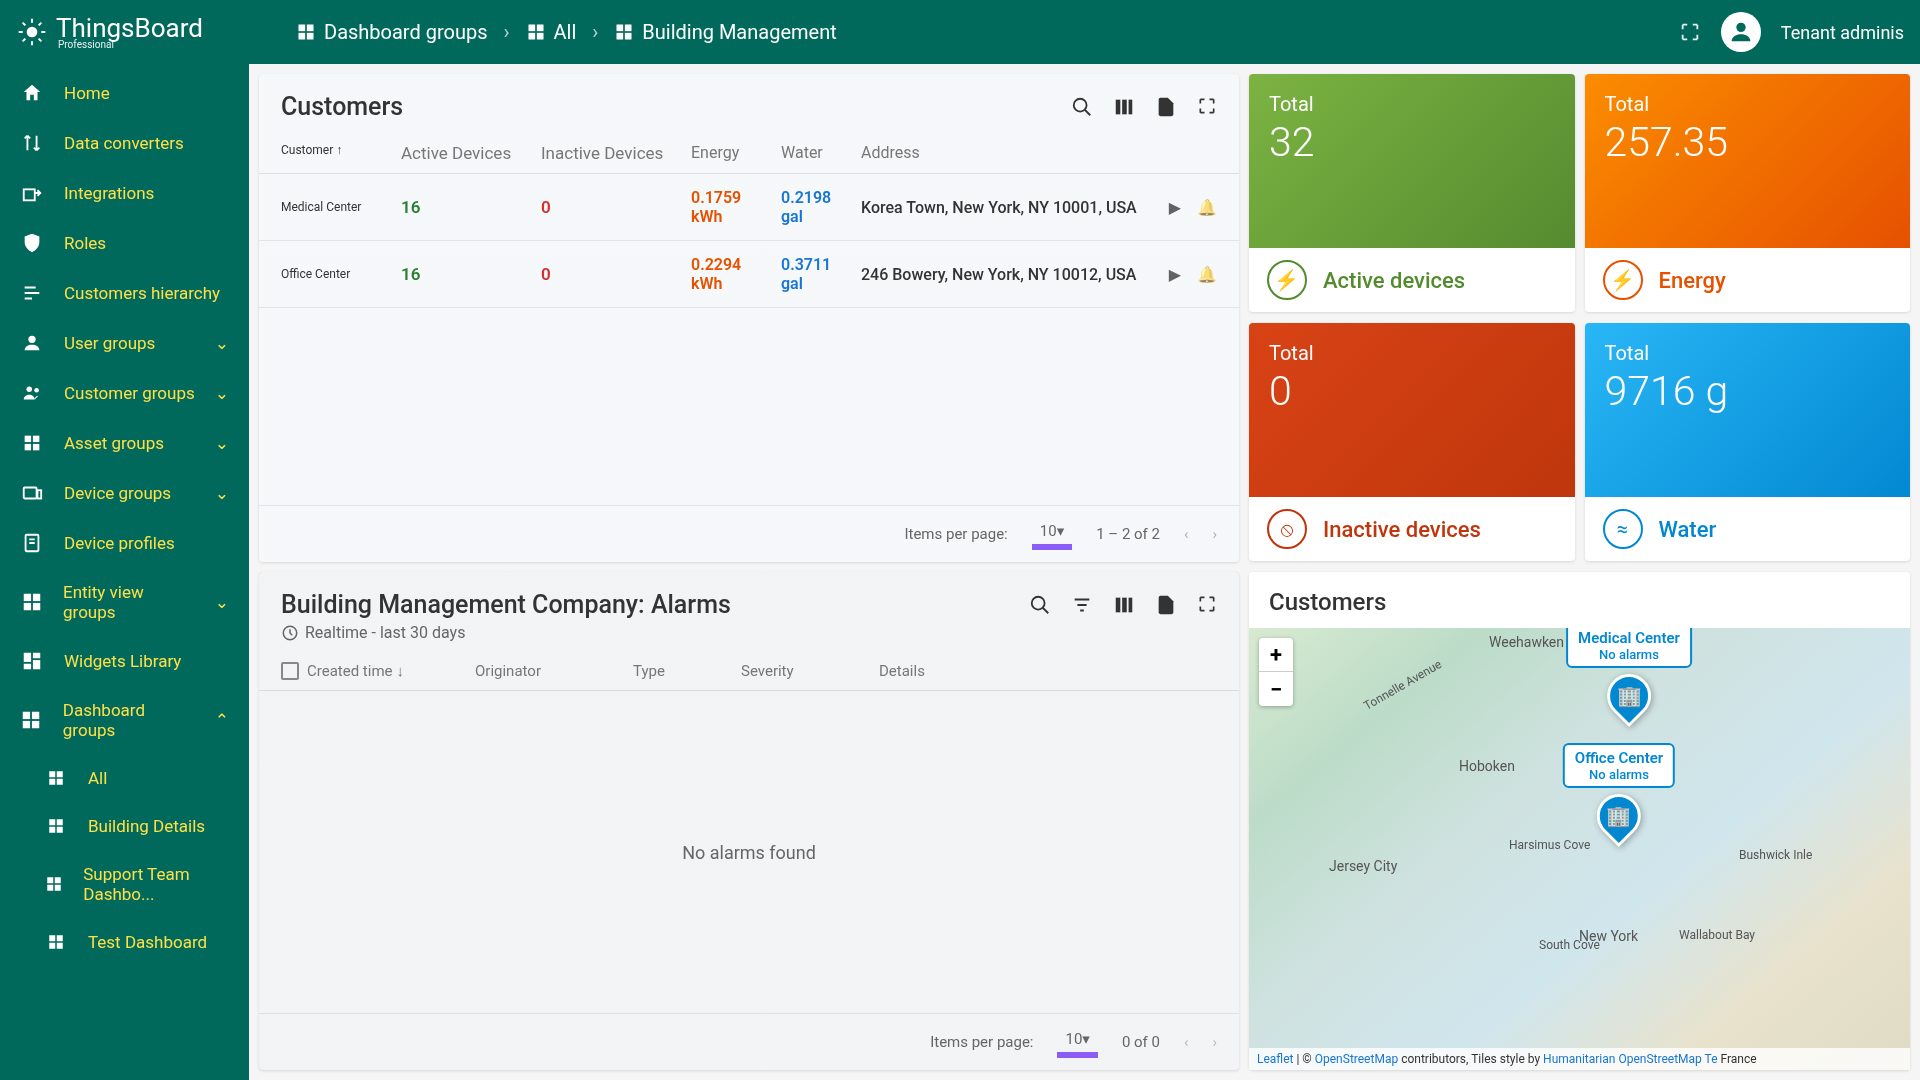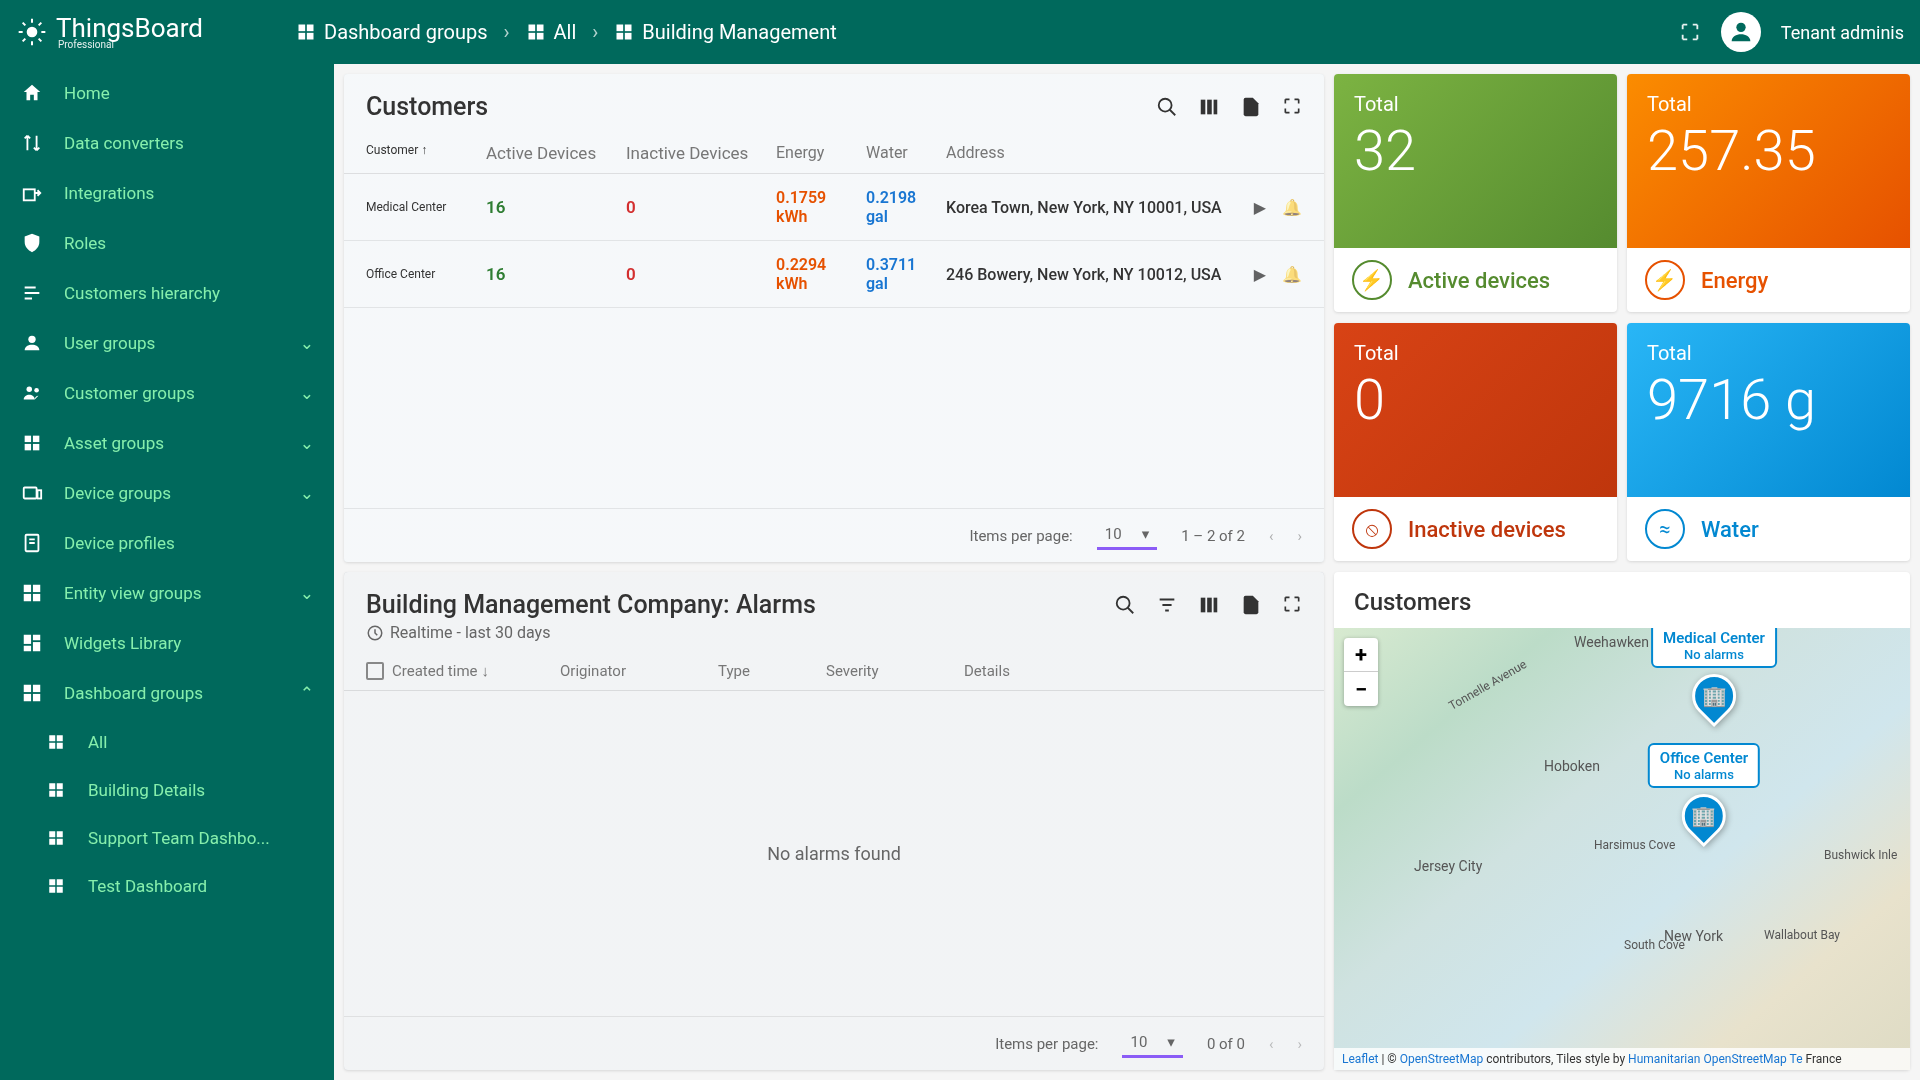--- a/index.html
+++ b/index.html
@@ -12,21 +12,21 @@
 .breadcrumb { display: flex; align-items: center; gap: 16px; font-size: 20px; }
 .bc-item { display: flex; align-items: center; gap: 8px; cursor: pointer; }
 .bc-sep { opacity: 0.7; }
 .top-right { margin-left: auto; display: flex; align-items: center; gap: 20px; }
 .icon-btn { cursor: pointer; opacity: 0.9; }
 .avatar { width: 40px; height: 40px; border-radius: 50%; background: #fff; display: flex; align-items: center; justify-content: center; }
 .avatar svg { fill: #00695c; }
 .user-label { font-size: 18px; white-space: nowrap; }
 
 .layout { display: flex; height: calc(1080px - 64px); }
-.sidebar { width: 334px; background: #00695c; color: #86efac; overflow-y: auto; padding-top: 4px; position: relative; }
+.sidebar { width: 249px; background: #00695c; color: #fde047; overflow-y: auto; padding-top: 4px; position: relative; }
 .sidebar::-webkit-scrollbar { width: 10px; }
 .sidebar::-webkit-scrollbar-thumb { background: #ccc; }
 .sb-item { display: flex; align-items: center; padding: 14px 20px; gap: 20px; cursor: pointer; font-size: 17px; }
 .sb-icon { width: 24px; display: flex; justify-content: center; }
 .sb-chev { margin-left: auto; }
 .sb-sub { padding-left: 44px; }
 
 .main { flex: 1; padding: 10px; display: grid; grid-template-columns: 980px 1fr; grid-template-rows: 488px 1fr; gap: 10px; overflow: hidden; }
 
 .panel { background: #fff; border-radius: 4px; box-shadow: 0 1px 3px rgba(0,0,0,0.12); position: relative; overflow: hidden; }
@@ -42,42 +42,42 @@
 .c-cust { width: 120px; color: #333; font-size: 12px; }
 .c-act { width: 140px; color: #2e7d32; font-weight: 600; font-size: 17px; }
 .c-inact { width: 150px; color: #d32f2f; font-weight: 600; font-size: 17px; }
 .c-en { width: 90px; color: #e65100; font-weight: 600; font-size: 16px; }
 .c-wat { width: 80px; color: #1976d2; font-weight: 600; font-size: 16px; }
 .c-addr { flex: 1; color: #333; font-weight: 500; font-size: 16px; }
 .c-acts { display: flex; gap: 16px; }
 .row-ico { cursor: pointer; opacity: 0.6; }
 
 .pager { margin-top: auto; border-top: 1px solid rgba(0,0,0,0.08); padding: 12px 22px; display: flex; align-items: center; justify-content: flex-end; gap: 24px; color: #666; font-size: 15px; }
-.pager-sel { display: flex; align-items: center; gap: 20px; padding: 4px 8px; border-bottom: 3px solid #8b5cf6; cursor: pointer; }
+.pager-sel { display: flex; align-items: center; gap: 0; padding: 4px 8px; border-bottom: 6px solid #8b5cf6; cursor: pointer; }
 
 .subtitle { display: flex; align-items: center; gap: 6px; padding: 0 22px 10px; color: #666; font-size: 16px; }
 
 .alarm-head { display: flex; padding: 10px 22px; color: #777; font-size: 15px; border-bottom: 1px solid rgba(0,0,0,0.1); align-items: center; gap: 8px; }
 .checkbox { width: 18px; height: 18px; border: 2px solid #888; border-radius: 2px; cursor: pointer; }
 .col-created { width: 160px; display: flex; align-items: center; gap: 4px; }
 .col-orig { width: 150px; }
 .col-type { width: 100px; }
 .col-sev { width: 130px; }
 .col-det { width: 100px; }
 .empty { flex: 1; display: flex; align-items: center; justify-content: center; color: #666; font-size: 18px; }
 
 .cards { display: grid; grid-template-columns: 1fr 1fr; gap: 10px; }
 .card { background: #fff; border-radius: 4px; box-shadow: 0 1px 3px rgba(0,0,0,0.12); overflow: hidden; display: flex; flex-direction: column; height: 238px; }
 .card-top { flex: 1; padding: 18px 20px; color: #fff; position: relative; }
 .card-top.green { background: linear-gradient(135deg,#7cb342,#558b2f); }
 .card-top.orange { background: linear-gradient(135deg,#fb8c00,#e65100); }
 .card-top.red { background: linear-gradient(135deg,#d84315,#bf360c); }
 .card-top.blue { background: linear-gradient(135deg,#29b6f6,#0288d1); }
 .card-lbl { font-size: 20px; }
-.card-val { font-size: 56px; font-weight: 300; margin-top: 2px; }
+.card-val { font-size: 41px; font-weight: 300; margin-top: 2px; }
 .card-bot { height: 64px; display: flex; align-items: center; padding: 0 18px; gap: 16px; }
 .card-bot.green { color: #558b2f; }
 .card-bot.orange { color: #e65100; }
 .card-bot.red { color: #bf360c; }
 .card-bot.blue { color: #0288d1; }
 .card-bot-ico { width: 40px; height: 40px; border: 2px solid currentColor; border-radius: 50%; display: flex; align-items: center; justify-content: center; font-size: 20px; }
 .card-bot-txt { font-size: 22px; font-weight: 500; }
 
 .map-panel { background: #fff; border-radius: 4px; box-shadow: 0 1px 3px rgba(0,0,0,0.12); display: flex; flex-direction: column; }
 .map-title { padding: 16px 20px 12px; font-size: 24px; color: #333; font-weight: 500; }

